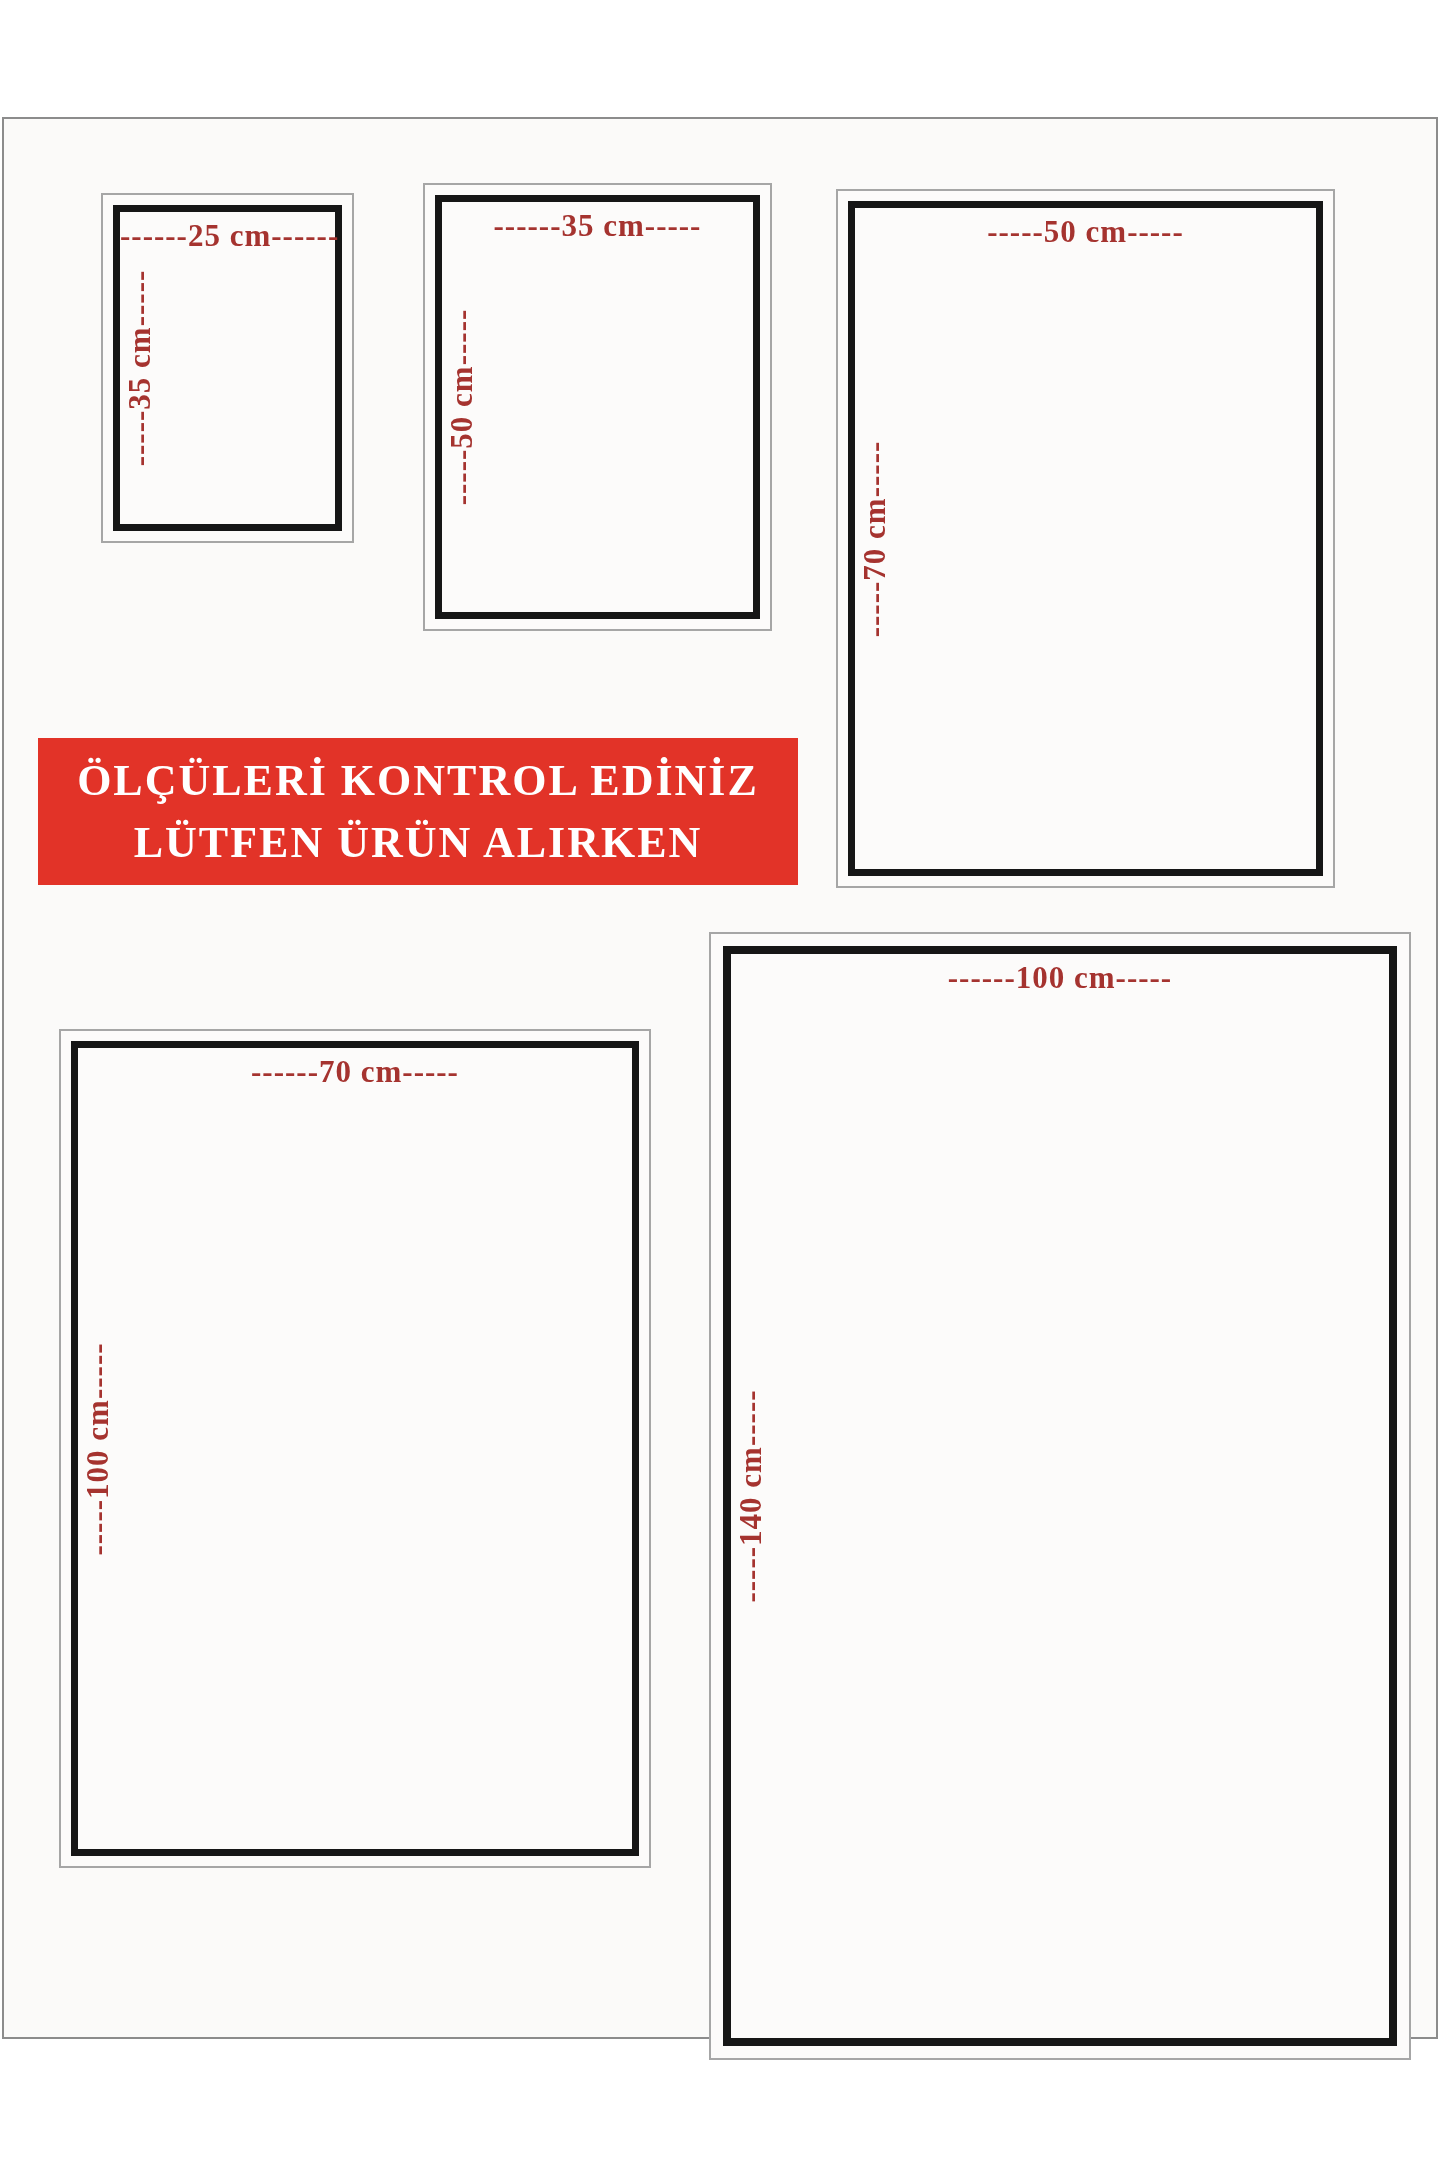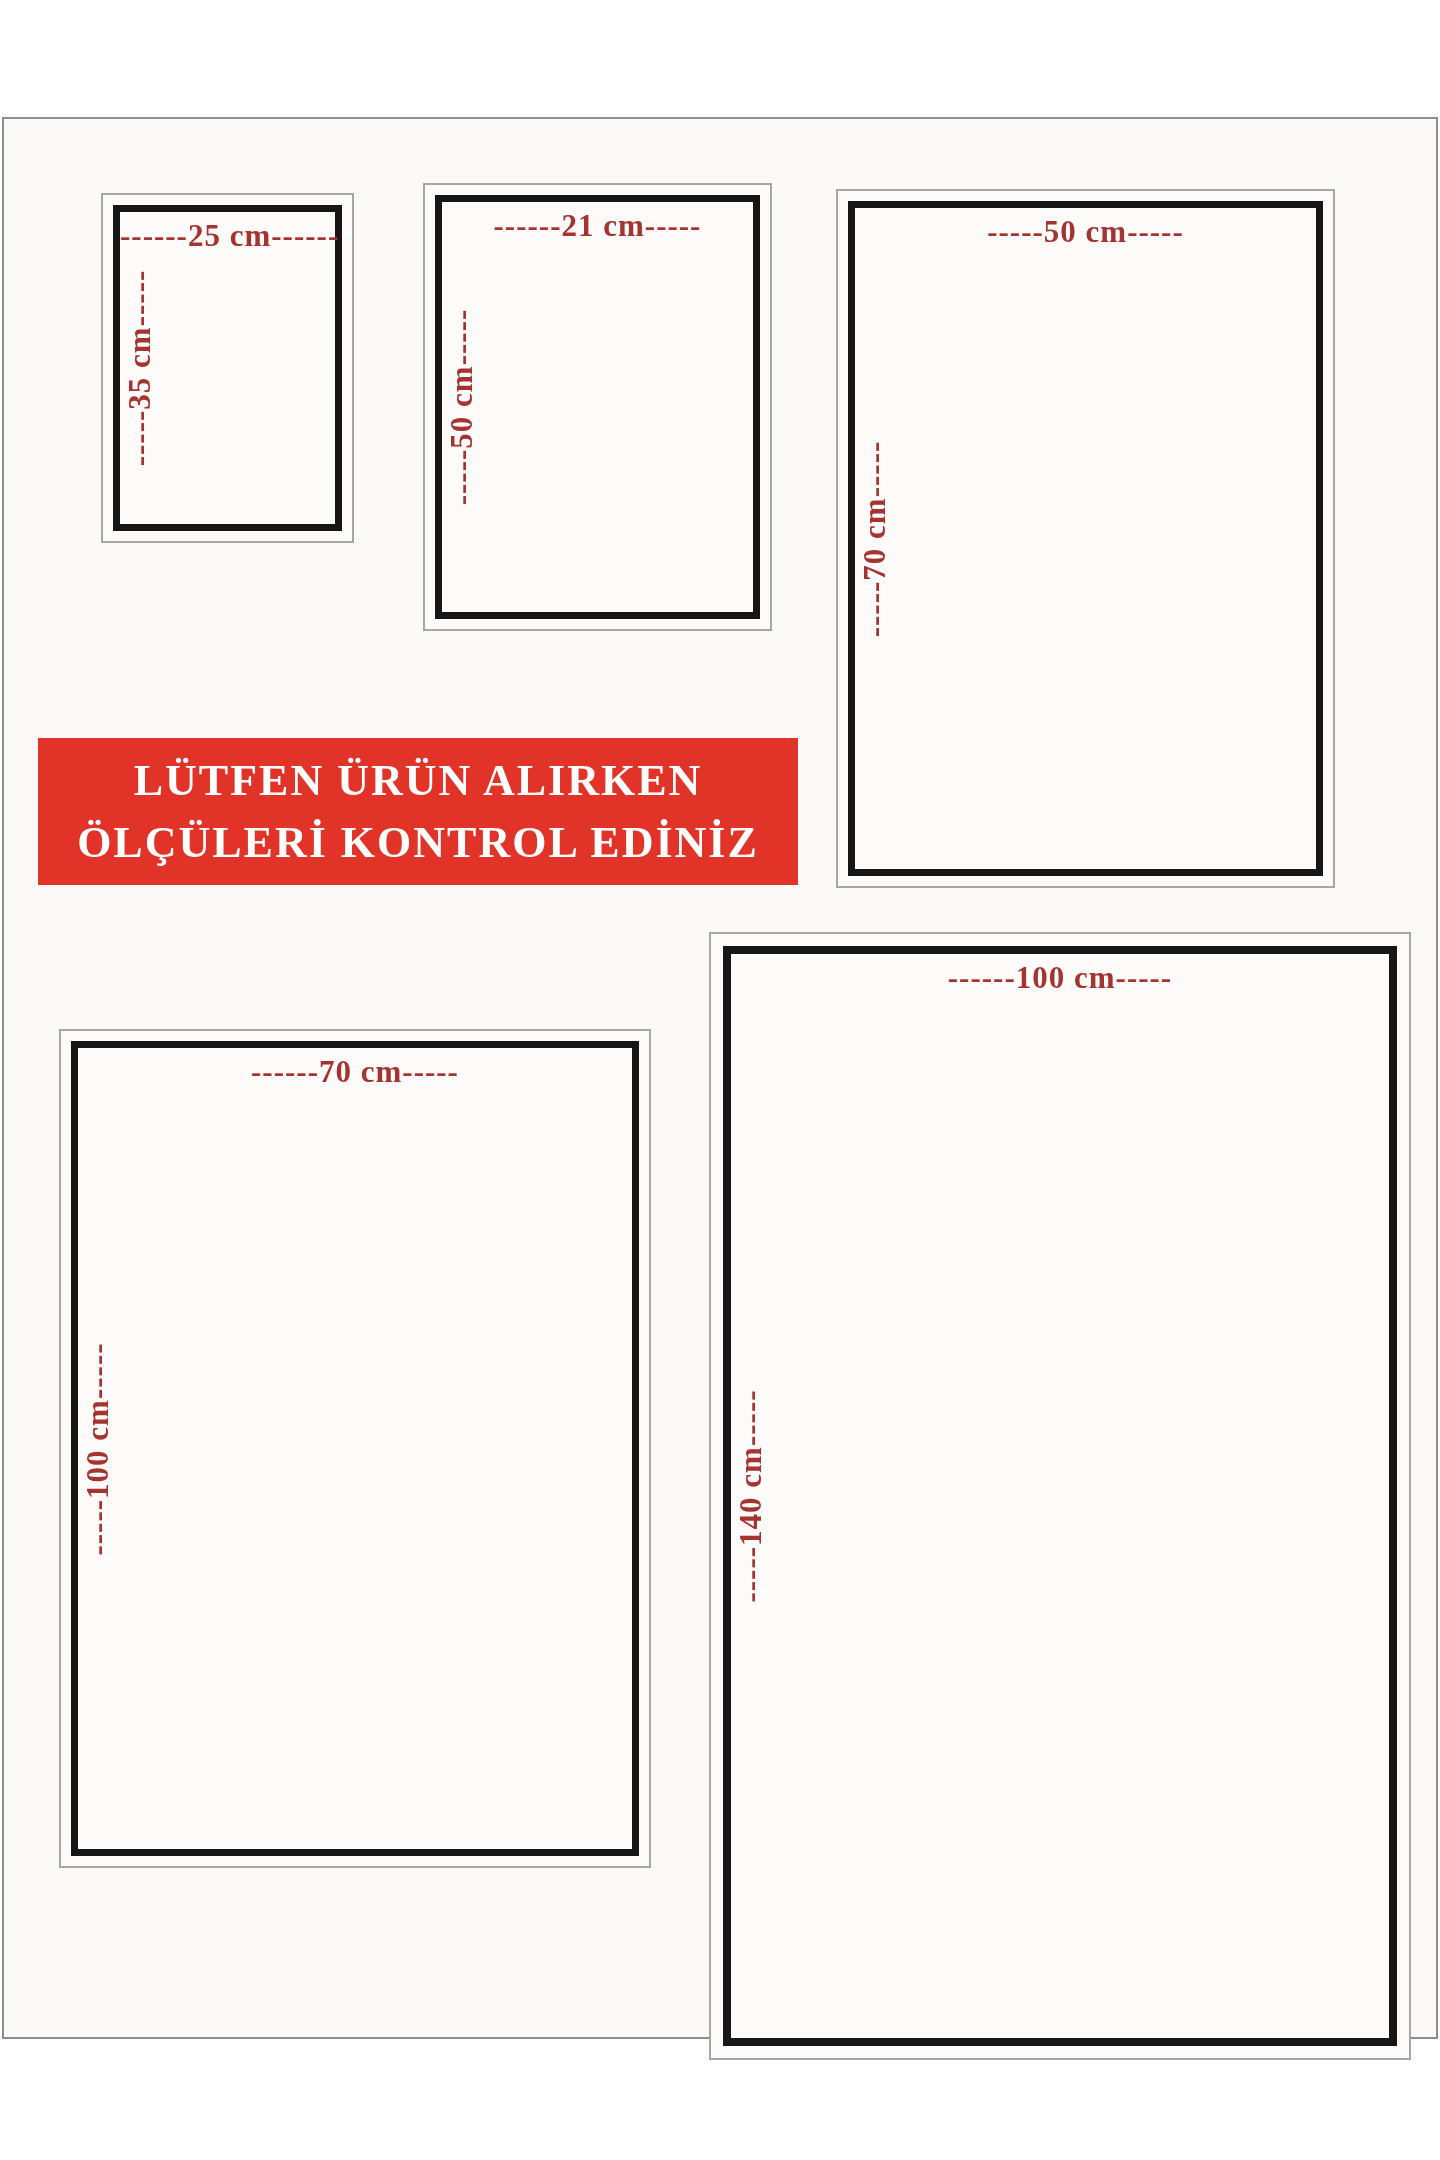--- a/index.html
+++ b/index.html
@@ -43,21 +43,21 @@
 
     <div class="size-box" style="left:97px;top:74px;width:253px;height:350px;">
       <div class="inner">
         <div class="hlabel">------25 cm------</div>
         <div class="vlabel">-----35 cm-----</div>
       </div>
     </div>
 
     <div class="size-box" style="left:419px;top:64px;width:349px;height:448px;">
       <div class="inner">
-        <div class="hlabel">------21 cm-----</div>
+        <div class="hlabel">------35 cm-----</div>
         <div class="vlabel">-----50 cm-----</div>
       </div>
     </div>
 
     <div class="size-box" style="left:832px;top:70px;width:499px;height:699px;">
       <div class="inner">
         <div class="hlabel">-----50 cm-----</div>
         <div class="vlabel">-----70 cm-----</div>
       </div>
     </div>
@@ -70,18 +70,18 @@
     </div>
 
     <div class="size-box" style="left:705px;top:813px;width:702px;height:1128px;">
       <div class="inner thick">
         <div class="hlabel">------100 cm-----</div>
         <div class="vlabel">-----140 cm-----</div>
       </div>
     </div>
 
     <div class="banner">
+      <div>ÖLÇÜLERİ KONTROL EDİNİZ</div>
       <div>LÜTFEN ÜRÜN ALIRKEN</div>
-      <div>ÖLÇÜLERİ KONTROL EDİNİZ</div>
     </div>
 
   </div>
 </div>
 
 </body></html>

